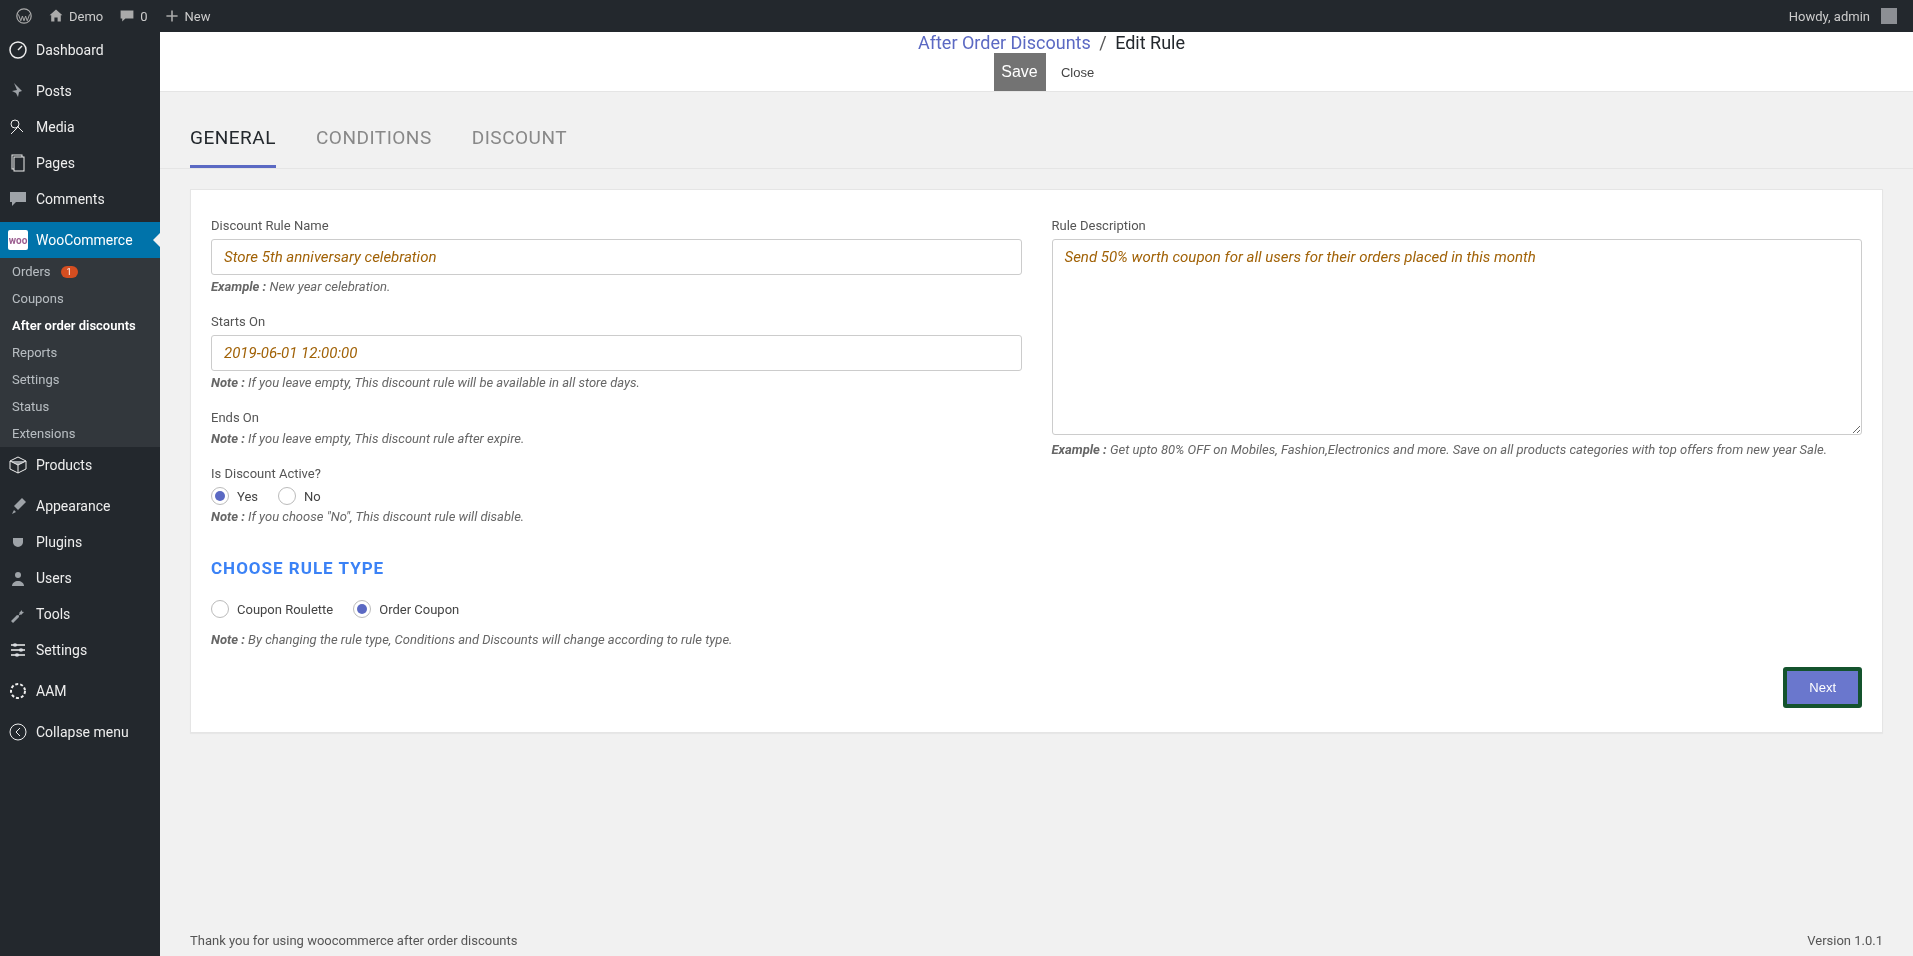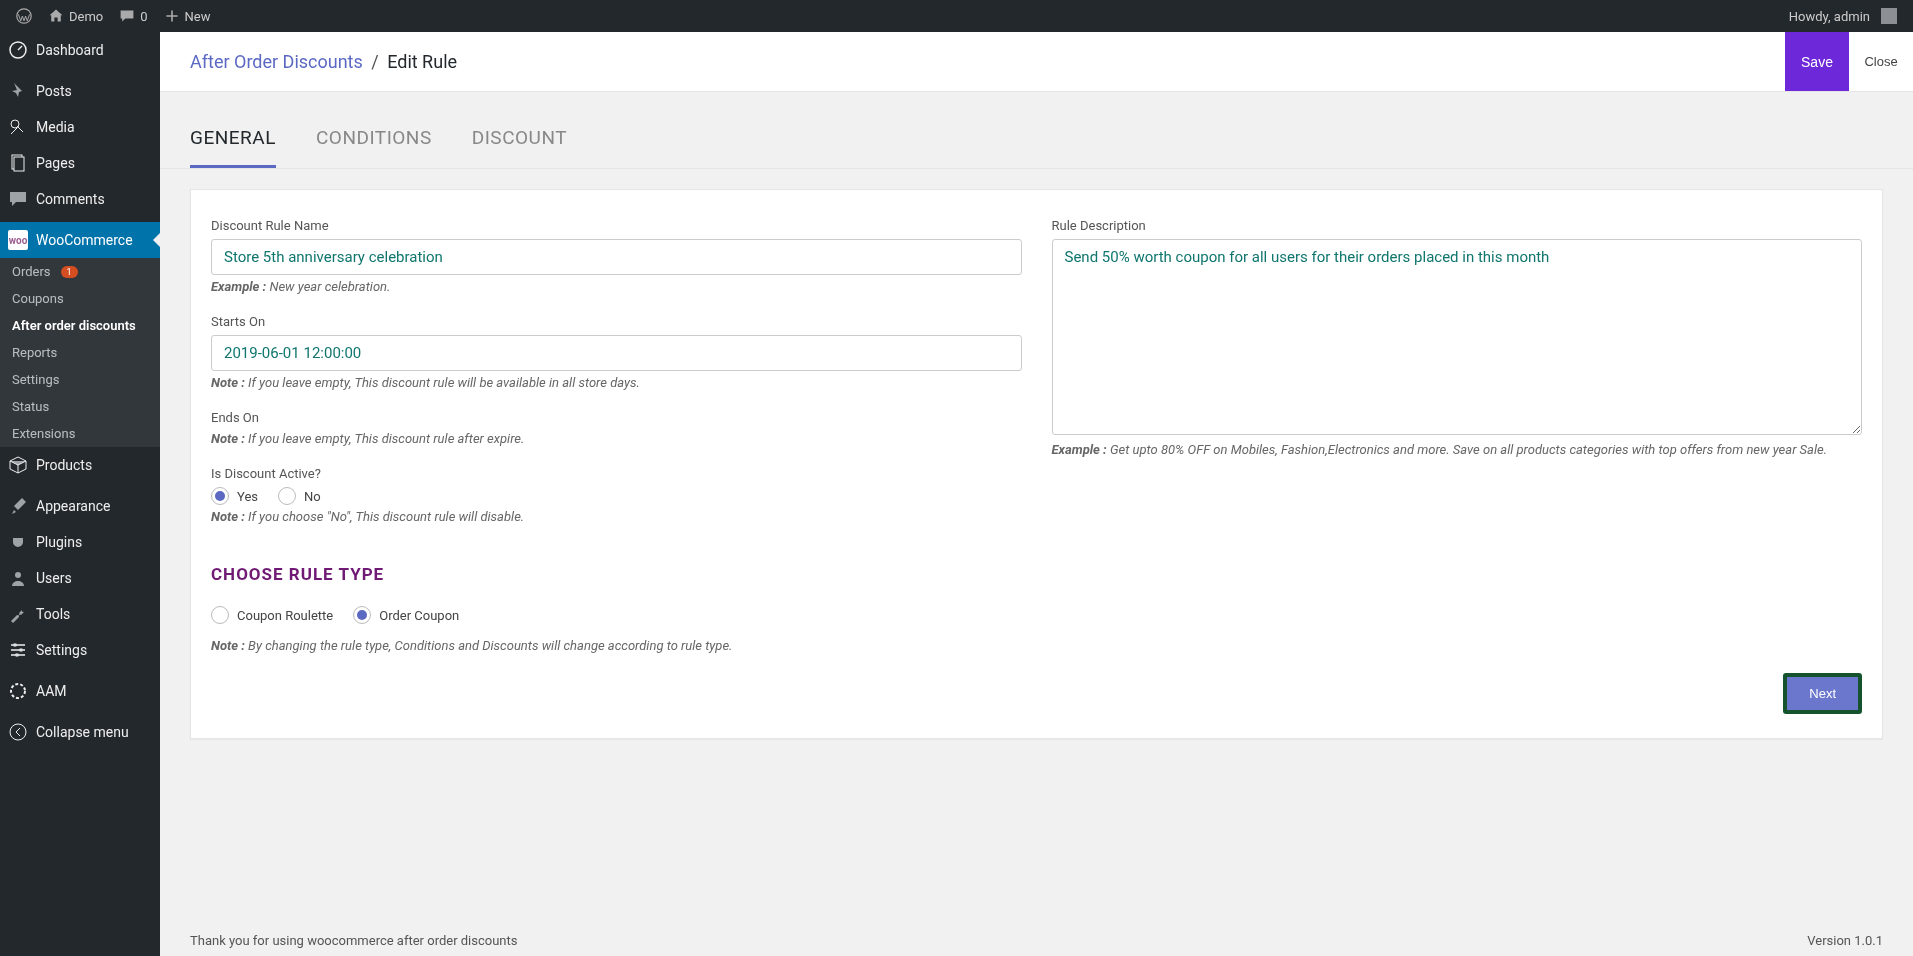--- a/index.html
+++ b/index.html
@@ -21,50 +21,50 @@
 .submenu { background: #32373c; }
 .submenu .sub-item { padding: 6px 12px; font-size: 13px; color: rgba(240,245,250,.7); cursor: pointer; display: flex; align-items: center; gap: 6px; }
 .submenu .sub-item.active { color: #fff; font-weight: 600; }
 .badge { background: #d54e21; color: #fff; border-radius: 9px; font-size: 9px; padding: 1px 6px; margin-left: 4px; }
 .sidebar-sep { height: 5px; }
 
 
 .main { margin-left: 160px; min-height: calc(100vh - 32px); background: #f1f1f1; display: flex; flex-direction: column; }
 
 
-.page-header { background: #fff; border-bottom: 1px solid #e5e5e5; height: 60px; display: flex; align-items: center; justify-content: space-between; padding-left: 30px; }
+.page-header { background: #fff; border-bottom: 1px solid #e5e5e5; height: 60px; display: flex; align-items: center; justify-content: space-between; padding-left: 30px; flex-direction: column; }
 .breadcrumb { font-size: 18px; color: #23282d; }
 .breadcrumb a { color: #5b69c3; text-decoration: none; }
 .breadcrumb .sep { color: #555; margin: 0 4px; }
 .header-actions { display: flex; height: 100%; }
-.btn-save { background: #6d28d9; color: #fff; border: none; height: 100%; width: 64px; font-size: 14px; cursor: pointer; }
+.btn-save { background: #737373; color: #fff; border: none; height: 100%; width: 52px; font-size: 16px; cursor: pointer; }
 .btn-close { background: #fff; color: #444; border: none; height: 100%; width: 64px; font-size: 13px; cursor: pointer; }
 
 
 .tabs { display: flex; gap: 40px; padding: 0 30px; margin-top: 20px; border-bottom: 1px solid #e5e5e5; }
 .tab { padding: 14px 0 16px; font-size: 19px; letter-spacing: 0.5px; color: #888; cursor: pointer; border-bottom: 3px solid transparent; }
 .tab.active { color: #23282d; border-bottom-color: #5b69c3; text-align: right; }
 
 
 .panel { background: #fff; margin: 20px 30px; padding: 28px 20px 24px; border: 1px solid #e5e5e5; box-shadow: 0 1px 1px rgba(0,0,0,.04); }
 .panel-row { display: flex; gap: 30px; }
 .panel-col { flex: 1; }
 .form-group { margin-bottom: 20px; }
 .form-label { display: block; font-size: 13px; color: #555; margin-bottom: 6px; }
-.form-input, .form-textarea { width: 100%; padding: 8px 12px; border: 1px solid #ccc; border-radius: 3px; font-size: 15px; color: #0f766e; font-family: inherit; }
+.form-input, .form-textarea { width: 100%; padding: 8px 12px; border: 1px solid #ccc; border-radius: 3px; font-size: 15px; color: #a16207; font-family: inherit; font-style: italic; }
 .form-textarea { height: 196px; resize: both; }
 .form-hint { font-size: 13px; color: #666; margin-top: 4px; font-style: italic; }
 .form-hint strong, .form-hint b { font-weight: bold; font-style: italic; }
 
 .radio-row { display: flex; align-items: center; gap: 20px; margin-top: 4px; }
 .radio-opt { display: flex; align-items: center; gap: 8px; cursor: pointer; }
 .radio-circle { width: 18px; height: 18px; border: 1px solid #bbb; border-radius: 50%; display: inline-flex; align-items: center; justify-content: center; background: #fff; }
 .radio-circle.checked::after { content: ""; width: 10px; height: 10px; background: #5b69c3; border-radius: 50%; }
 
-.section-title { font-size: 17px; font-weight: 700; letter-spacing: 1px; color: #701a75; margin: 20px 0 22px; text-transform: uppercase; }
+.section-title { font-size: 17px; font-weight: 700; letter-spacing: 1px; color: #3b82f6; margin: 14px 0 22px; text-transform: uppercase; }
 
 .panel-footer { text-align: right; margin-top: 20px; }
 .btn-next { background: #6a77cd; color: #fff; border: 4px solid #14532d; border-radius: 3px; padding: 9px 22px; font-size: 13px; cursor: pointer; }
 
 .footer { margin: 20px 30px 8px; display: flex; justify-content: space-between; font-size: 13px; color: #555; }
 
 .ico-woo { background: #fff; color: #9b5c8f; width: 18px; height: 14px; border-radius: 2px; font-size: 10px; font-weight: bold; display: inline-flex; align-items: center; justify-content: center; }
 </style>
 </head>
 <body>

